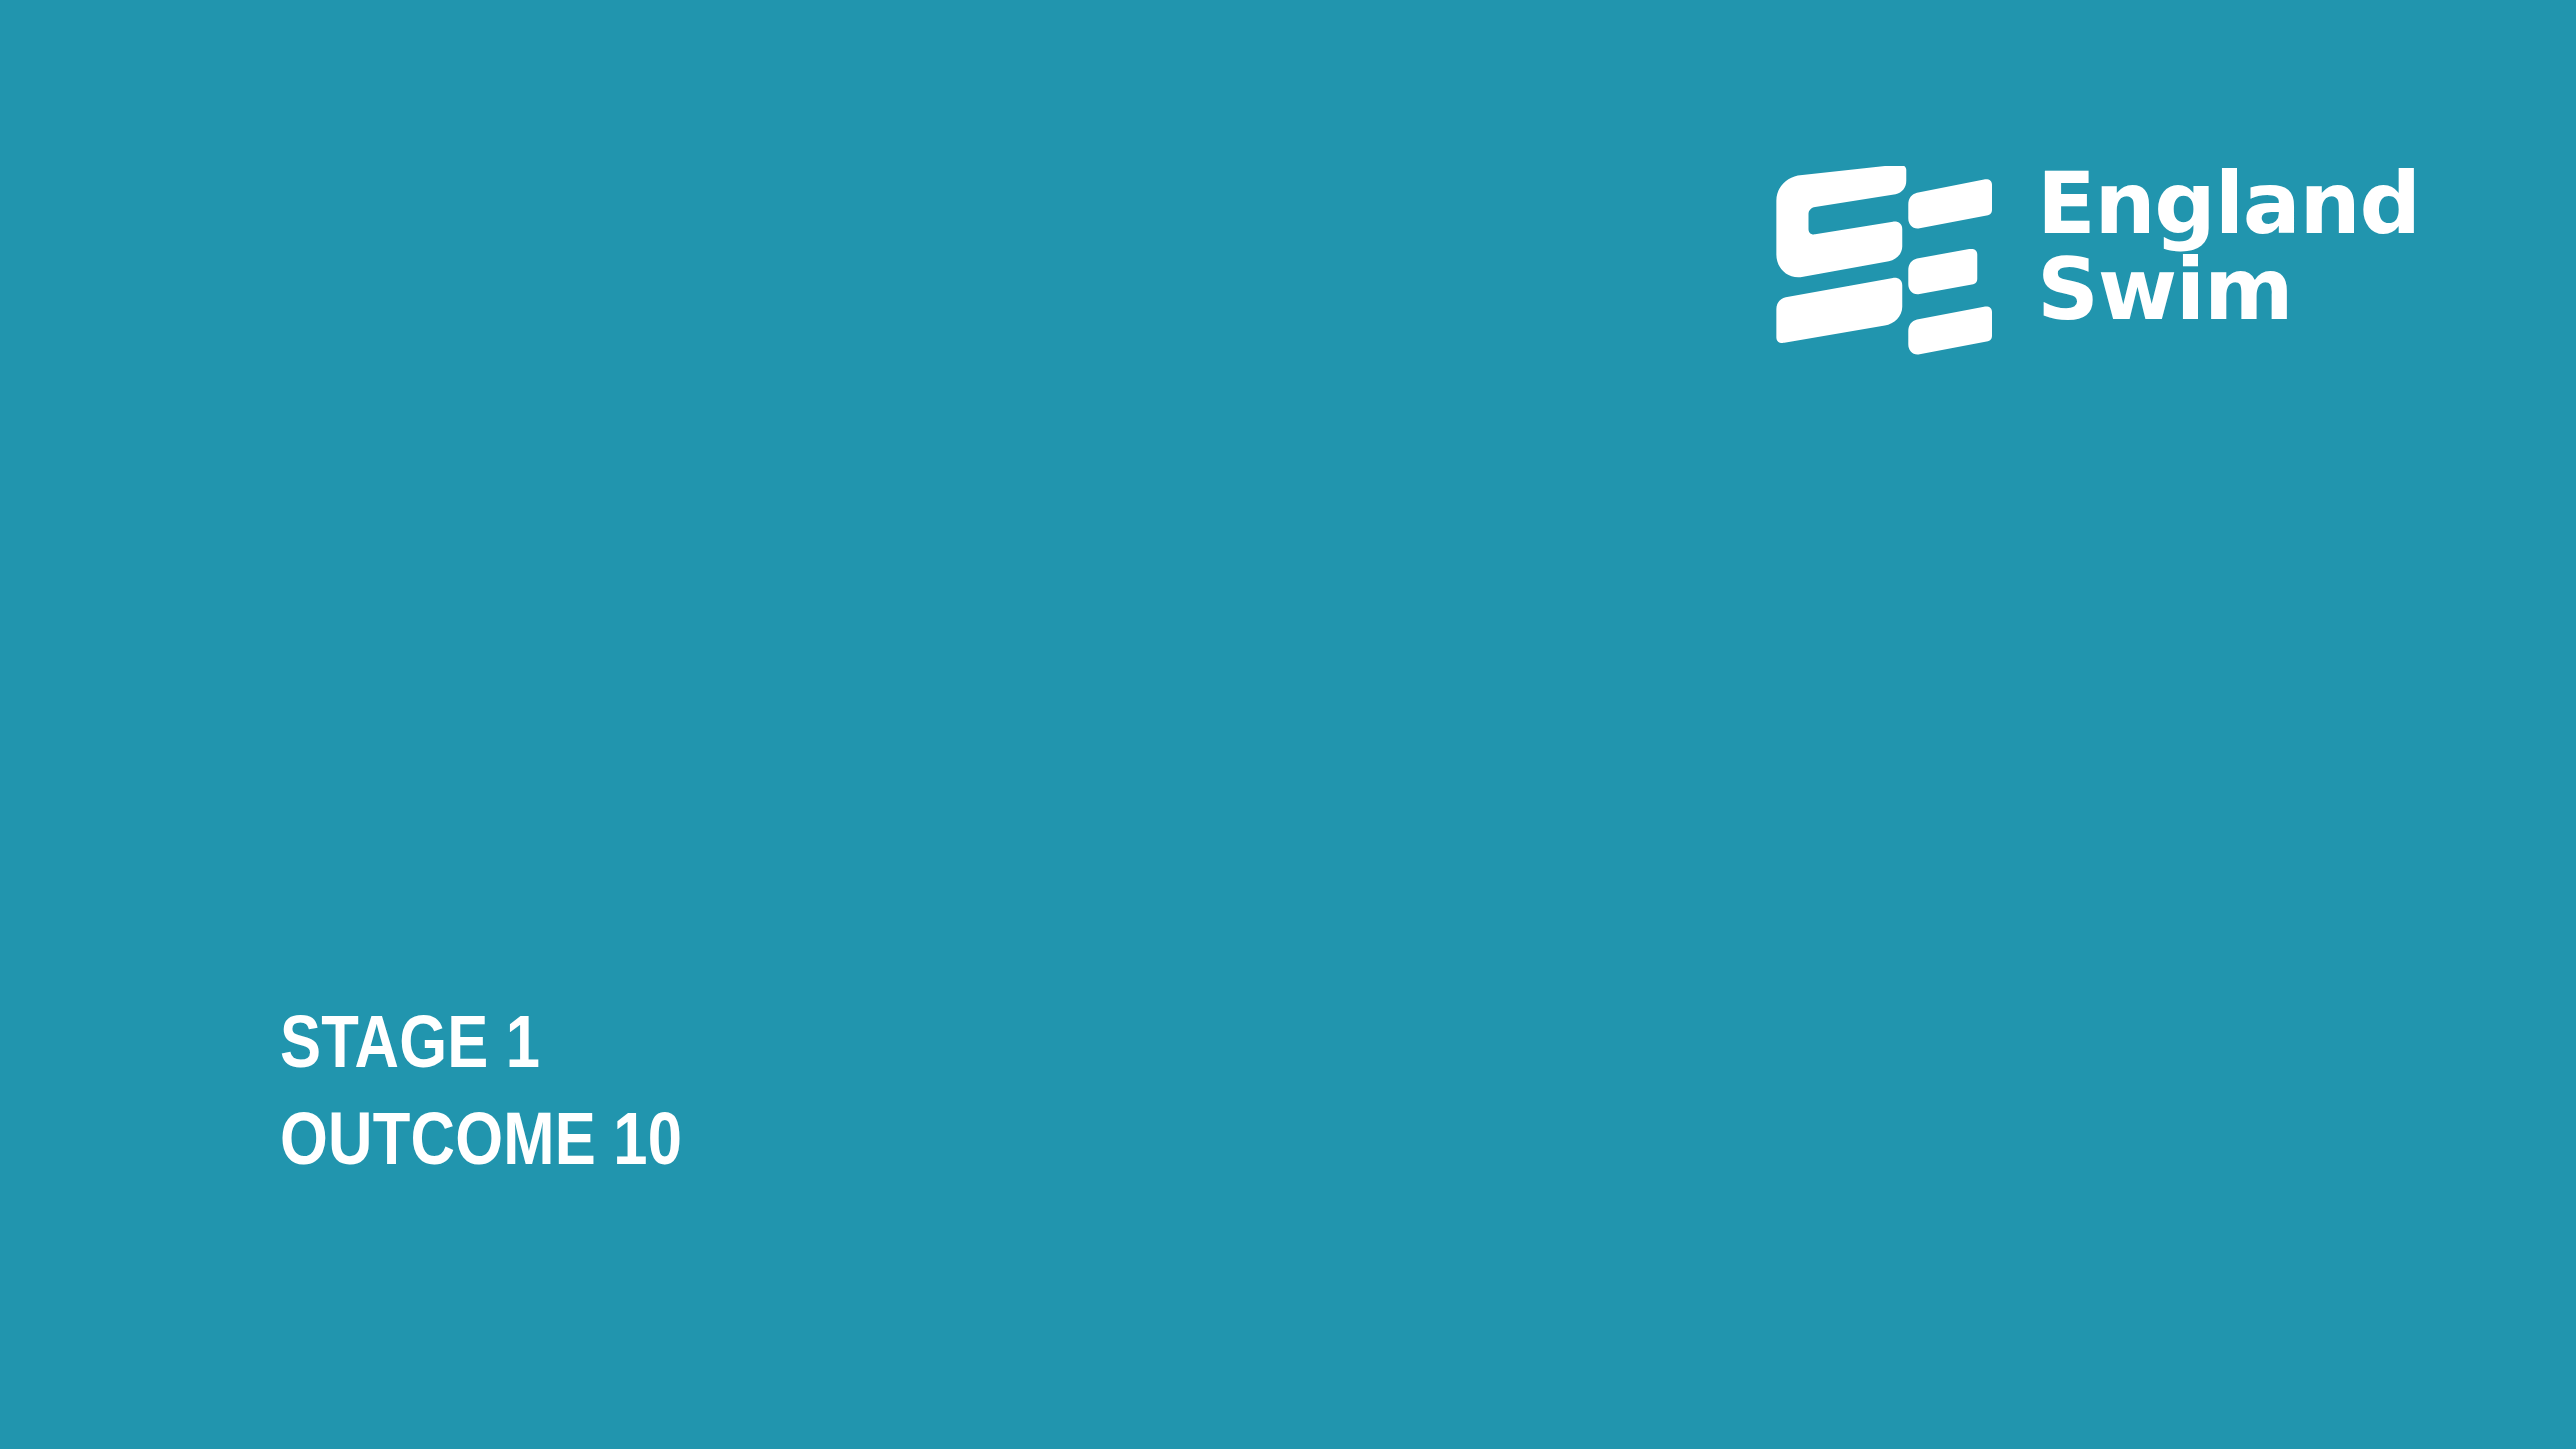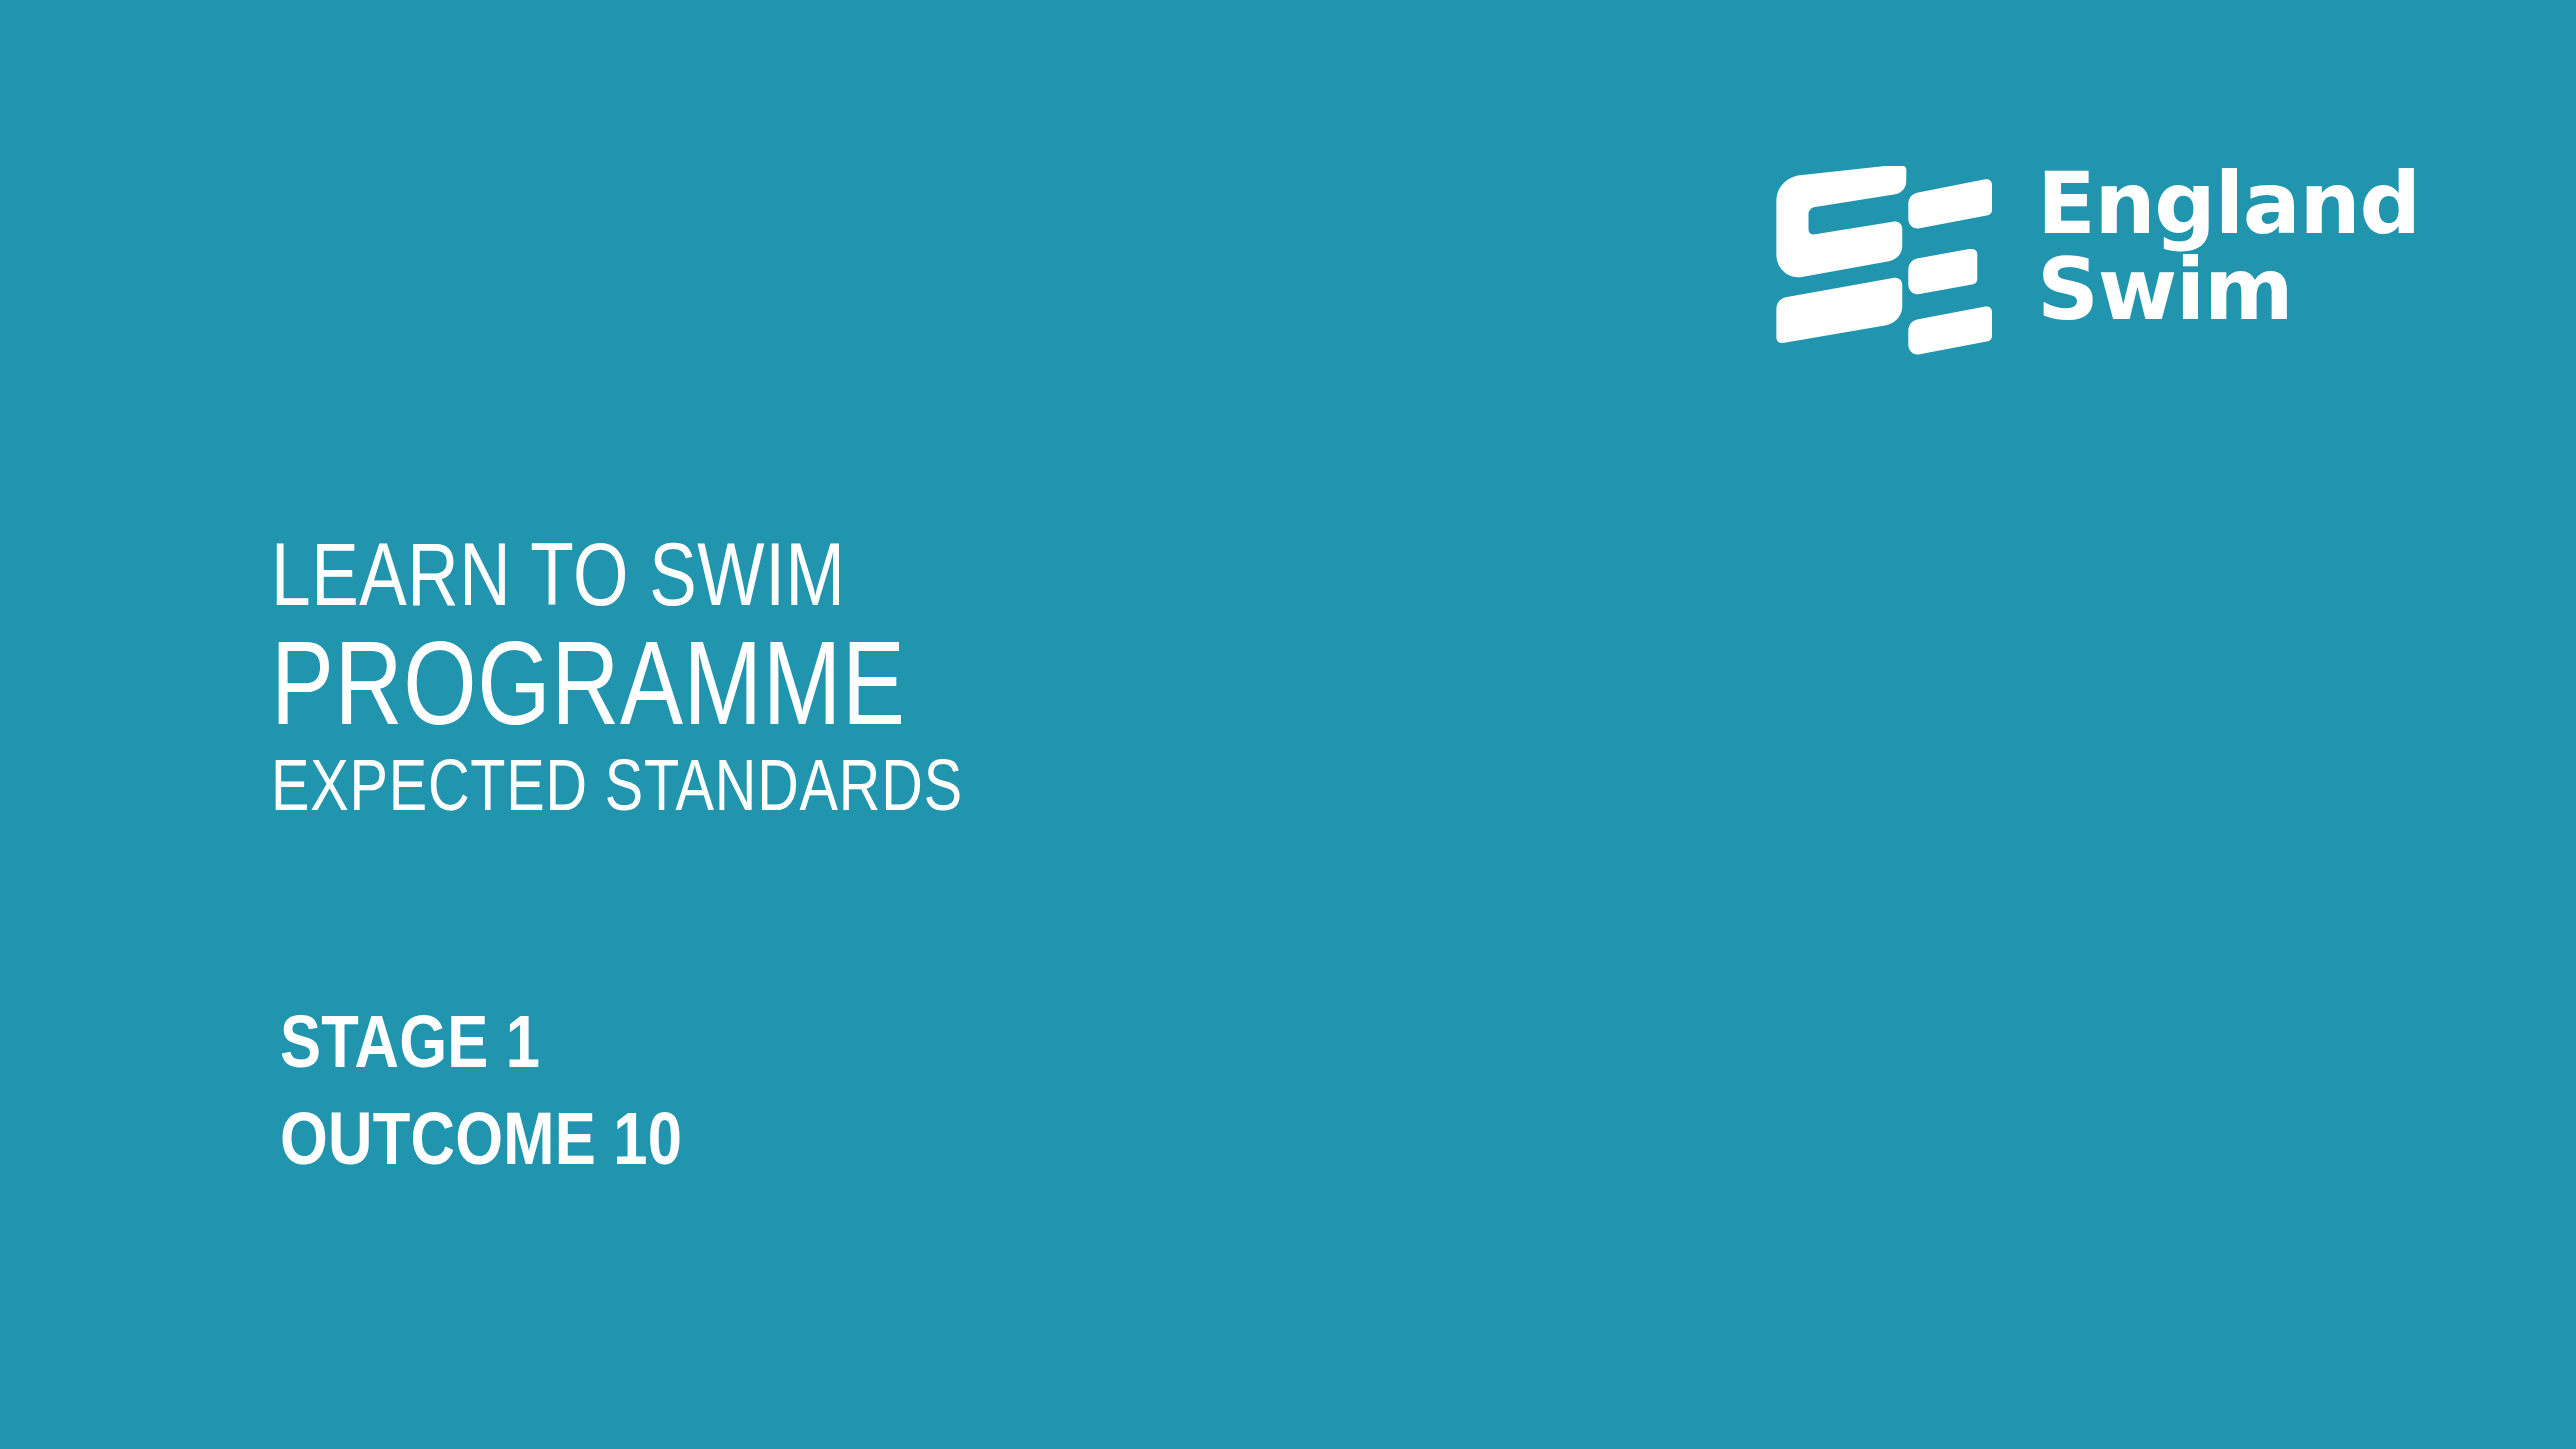--- a/index.html
+++ b/index.html
@@ -194,25 +194,20 @@
                C 210 231, 205 237, 205 247
                Z"></path>
     </svg>
 
     <div class="brand-wordmark">
       <span class="wordmark-line l2">England</span>
       <span class="wordmark-line l1">Swim</span>
     </div>
   </div>
 
-  <div class="title-block">
-    <span class="t-line t-learn">LEARN TO SWIM</span>
-    <span class="t-line t-programme">PROGRAMME</span>
-    <span class="t-line t-expected">EXPECTED STANDARDS</span>
-  </div>
 
   <div class="stage-block">
     <span class="s-line s-stage">STAGE 1</span>
     <span class="s-line s-outcome">OUTCOME 10</span>
   </div>
 
 </div>
 
 
 </body></html>

